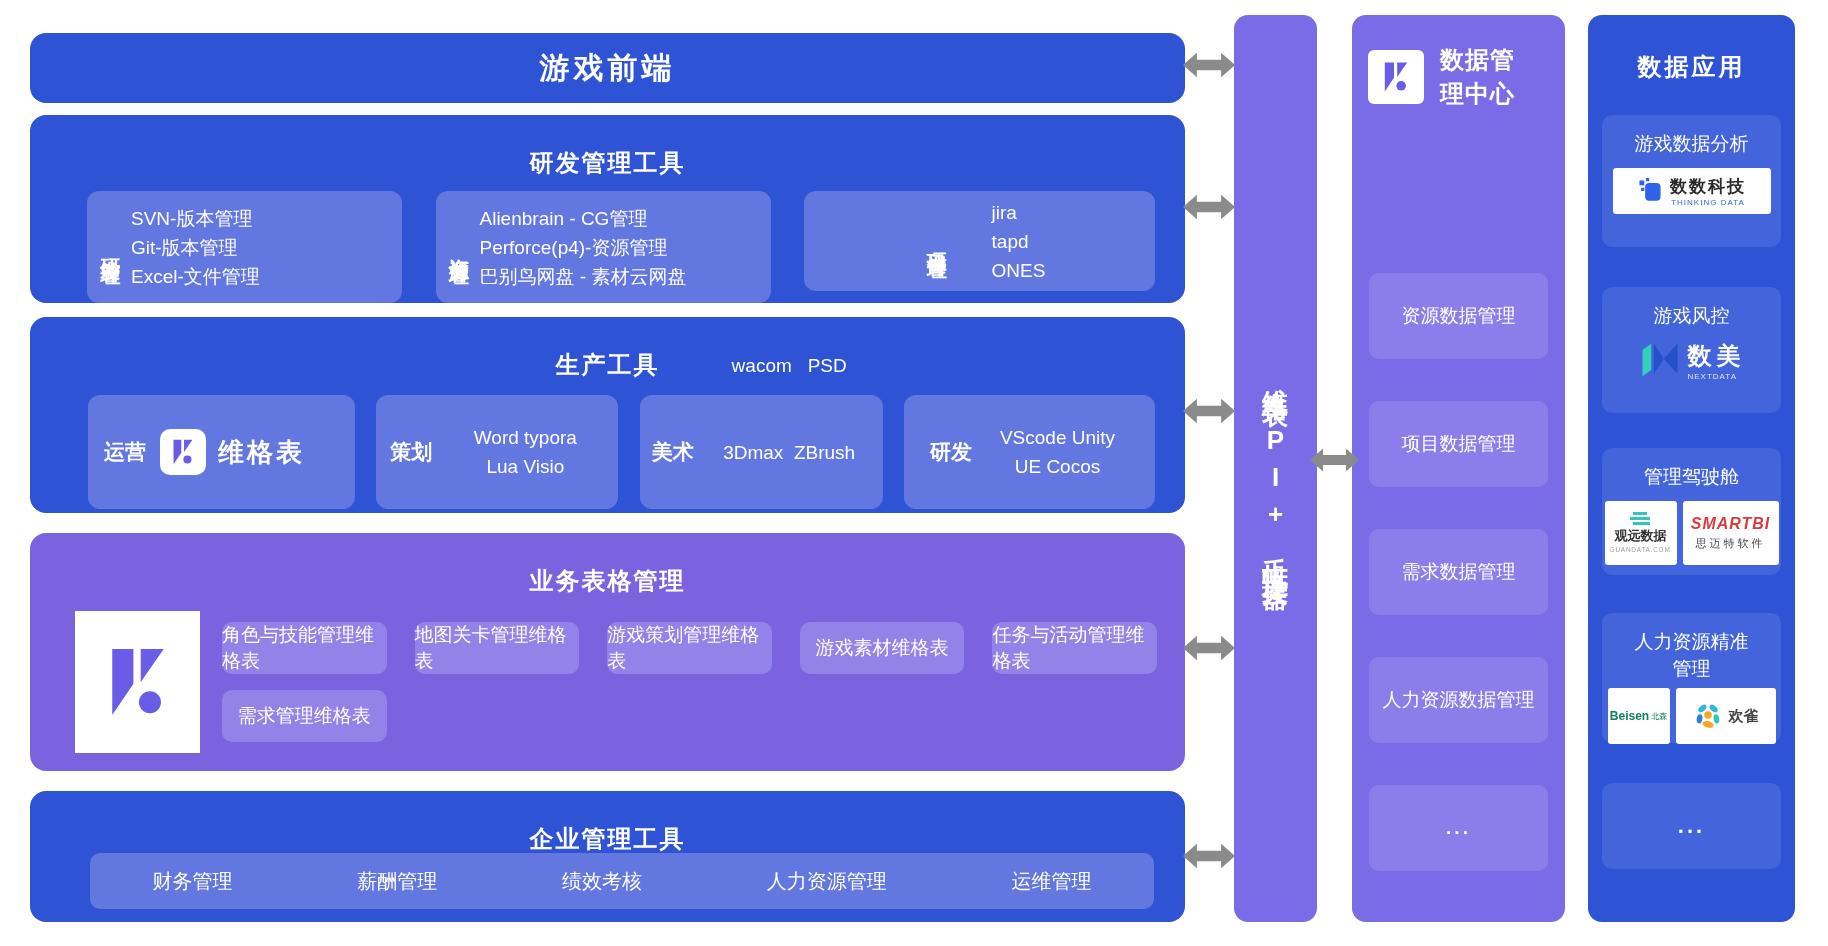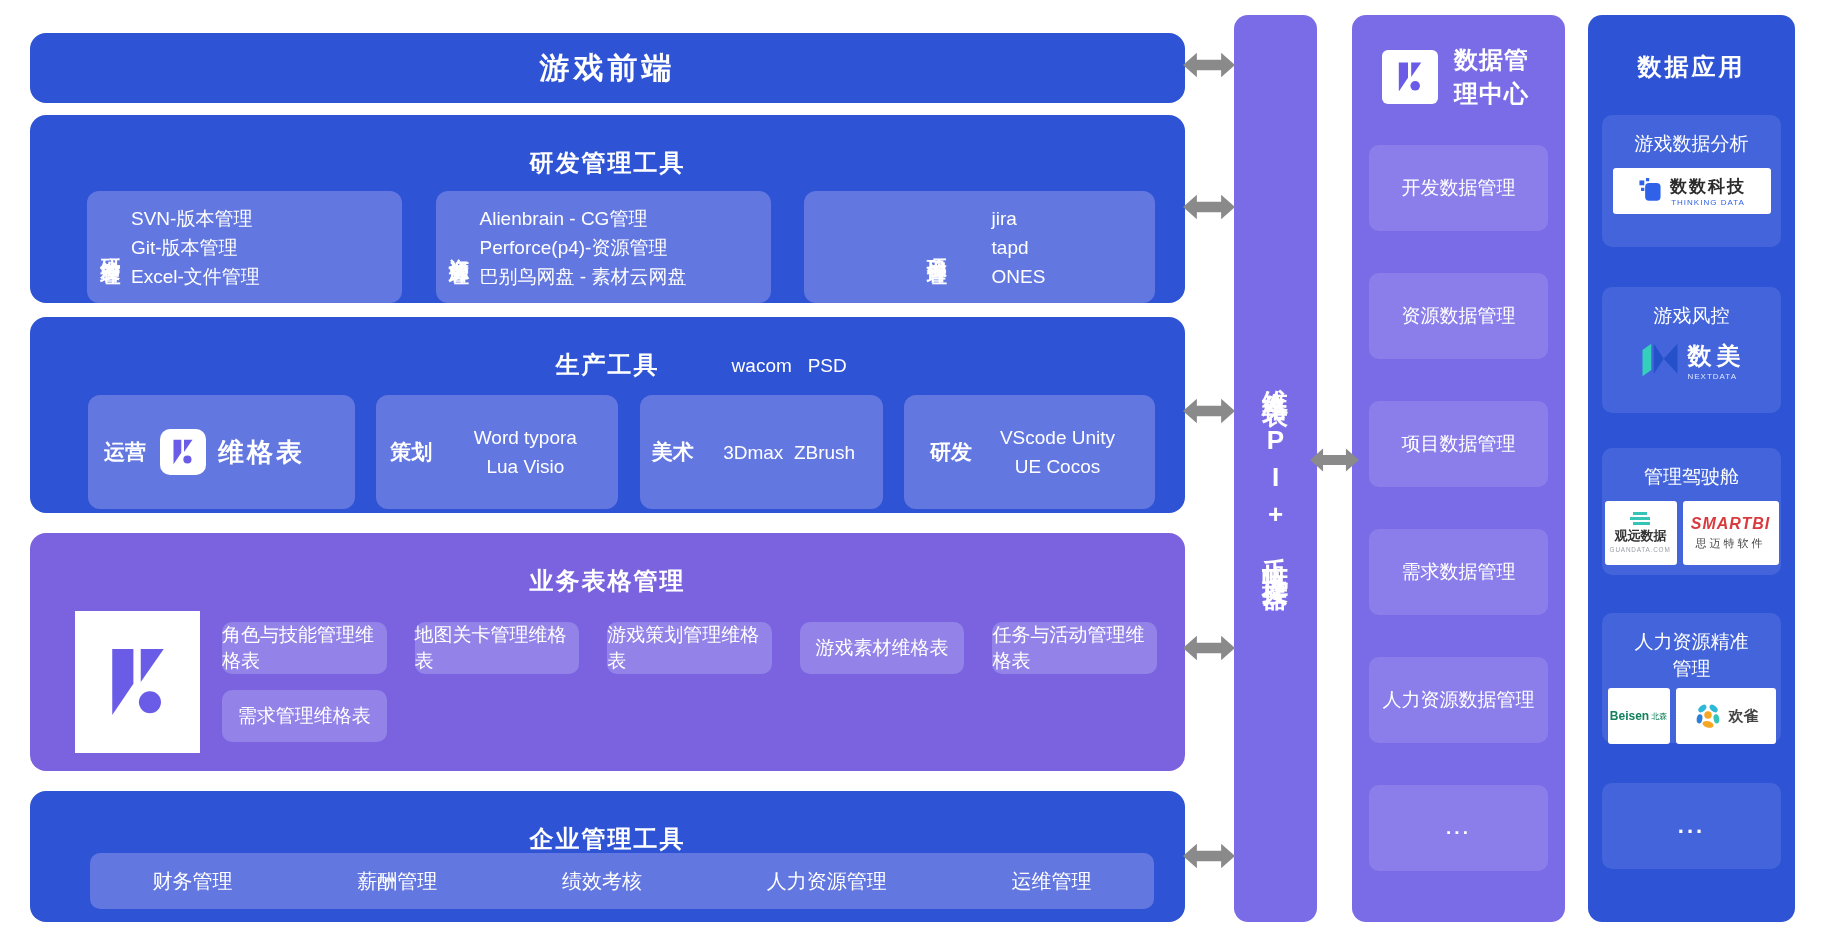--- a/index.html
+++ b/index.html
@@ -31,21 +31,21 @@
            justify-content:center;font-size:19px;}
   .big-logo{width:125px;height:142px;background:#ffffff;display:flex;align-items:center;justify-content:center;}
   
   .ent-bar{position:absolute;left:60px;top:62px;width:1064px;height:56px;background:#6377e1;
            border-radius:10px;display:flex;align-items:center;justify-content:space-around;font-size:20px;}
   
   .conn-text{position:absolute;inset:0;display:flex;align-items:center;justify-content:center;
              writing-mode:vertical-rl;text-orientation:upright;font-weight:700;font-size:26px;
              letter-spacing:7px;line-height:1;}
   
-  .dc-header{position:absolute;left:30px;top:28px;display:flex;align-items:center;gap:16px;}
+  .dc-header{position:absolute;left:16px;top:28px;display:flex;align-items:center;gap:16px;}
   .dc-title{font-weight:700;font-size:24px;line-height:1.4;width:80px;word-break:break-all;letter-spacing:1px;}
   .dc-item{position:absolute;left:17px;width:179px;height:86px;background:#8b7eeb;border-radius:10px;
            display:flex;align-items:center;justify-content:center;text-align:center;
            font-size:19px;line-height:1.5;padding:0 10px;box-sizing:border-box;}
   
   .da-title{text-align:center;font-weight:700;font-size:24px;letter-spacing:3px;padding-top:36px;}
   .da-item{position:absolute;left:14px;width:179px;background:#4364da;border-radius:10px;
            box-sizing:border-box;display:flex;flex-direction:column;align-items:center;}
   .da-label{font-size:19px;text-align:center;line-height:1.4;margin-top:16px;}
   .logo-row{display:flex;gap:6px;align-items:center;justify-content:center;margin-top:10px;}
@@ -76,21 +76,21 @@
         </div>
       </div>
       <div class="subbox" style="width:335px;height:112px;">
         <span class="vlabel">资源管理</span>
         <div class="ilist">
           <div>Alienbrain - CG管理</div>
           <div>Perforce(p4)-资源管理</div>
           <div>巴别鸟网盘 - 素材云网盘</div>
         </div>
       </div>
-      <div class="subbox" style="width:351px;height:112px;justify-content:center;gap:34px;">
+      <div class="subbox" style="width:351px;height:100px;justify-content:center;gap:34px;">
         <span class="vlabel">项目管理</span>
         <div class="ilist">
           <div>jira</div>
           <div>tapd</div>
           <div>ONES</div>
         </div>
       </div>
     </div>
   </div>
 
@@ -175,21 +175,20 @@
     <div class="dc-header">
       <span class="vika-sq" style="width:56px;height:54px;border-radius:6px;">
         <svg width="40" height="40" viewBox="0 0 100 100" aria-hidden="true">
           <polygon points="22,14 45,14 45,52 22,86" fill="#6b5ce7"></polygon>
           <polygon points="53,14 78,14 53,50" fill="#6b5ce7"></polygon>
           <circle cx="63" cy="72" r="12" fill="#6b5ce7"></circle>
         </svg>
       </span>
       <div class="dc-title">数据管理中心</div>
     </div>
-    <div class="dc-item" style="top:130px;">开发数据管理</div>
     <div class="dc-item" style="top:258px;">资源数据管理</div>
     <div class="dc-item" style="top:386px;">项目数据管理</div>
     <div class="dc-item" style="top:514px;">需求数据管理</div>
     <div class="dc-item" style="top:642px;">人力资源数据管理</div>
     <div class="dc-item" style="top:770px;font-weight:700;letter-spacing:3px;">...</div>
   </div>
 
   <div class="panel bg-blue" style="left:1588px;top:15px;width:207px;height:907px;border-radius:14px;">
     <div class="da-title">数据应用</div>
 

